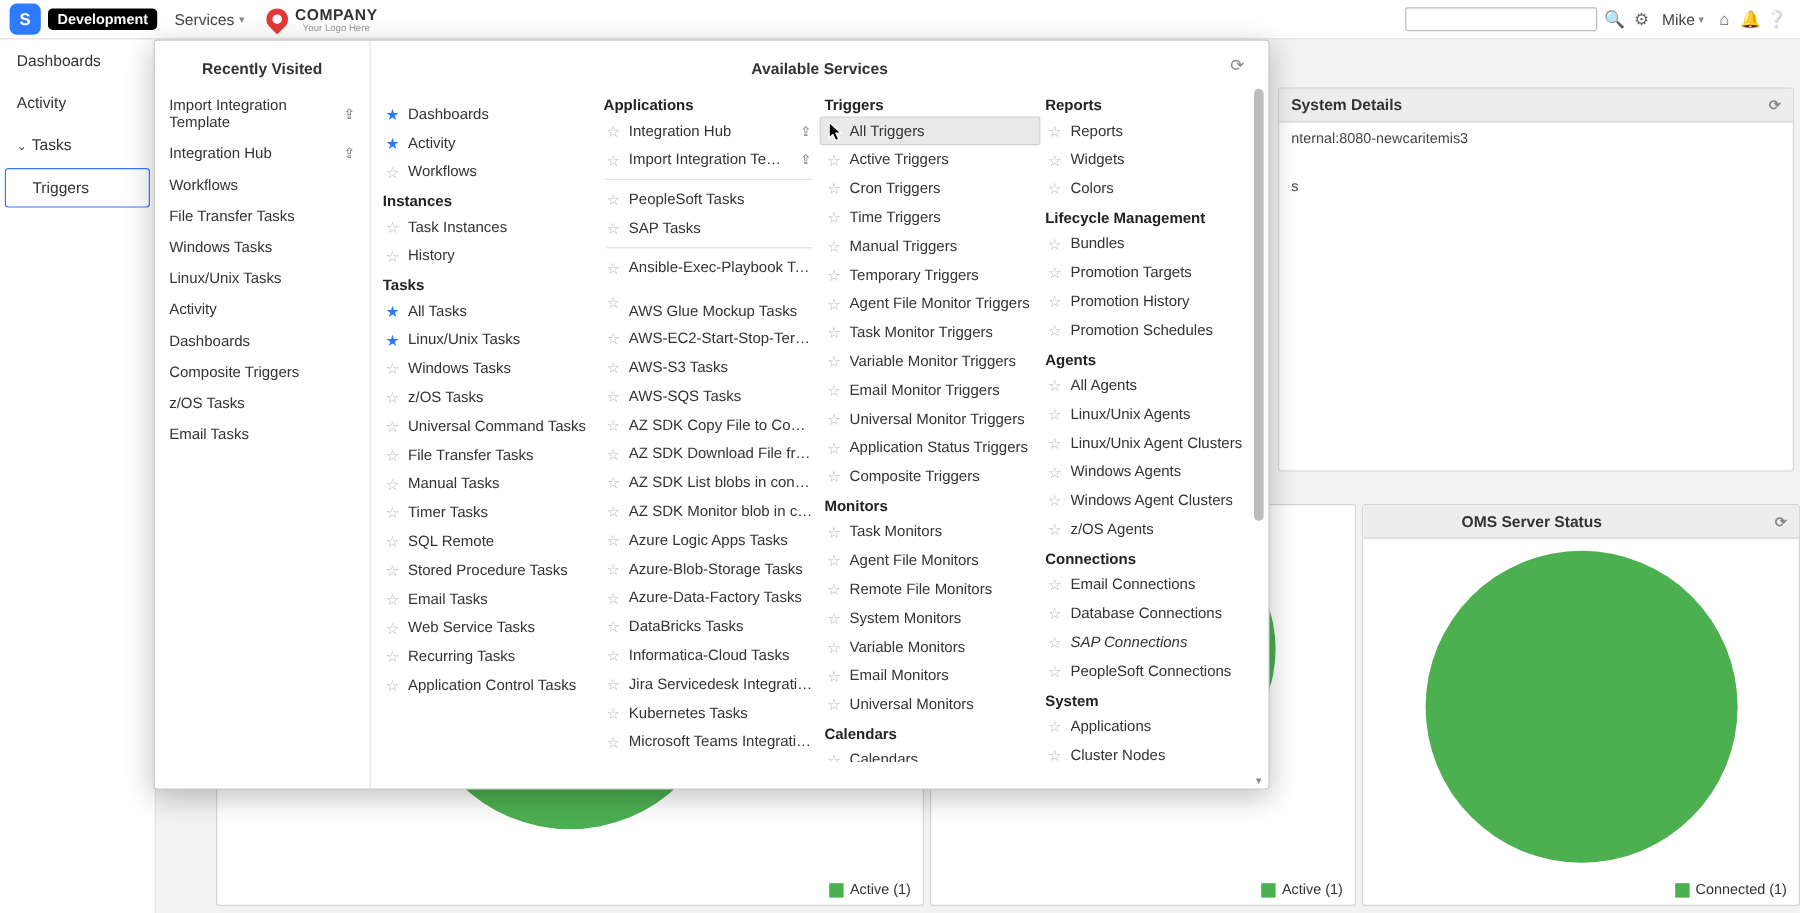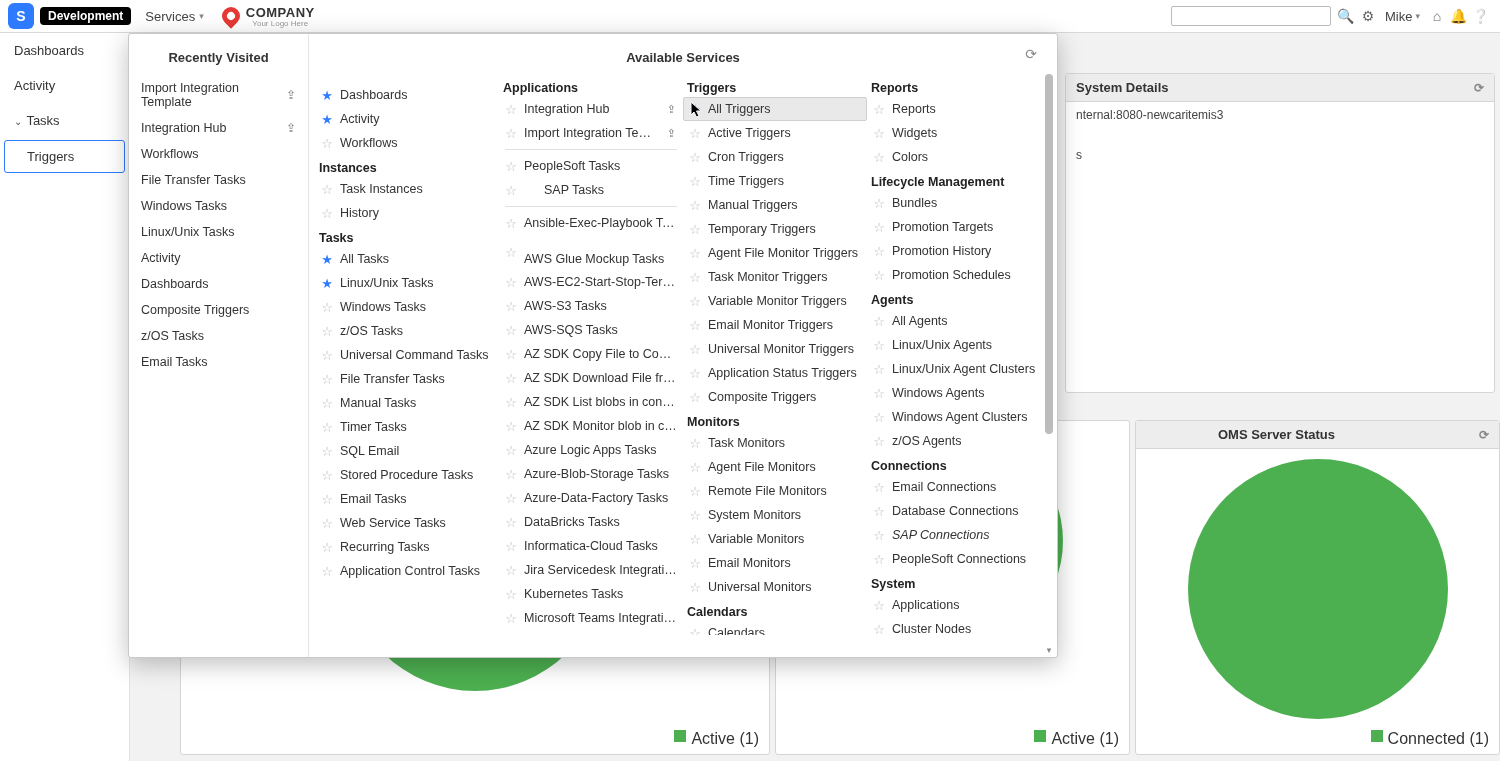--- a/index.html
+++ b/index.html
@@ -27,21 +27,21 @@
   .ln-item.sub { padding-left:26px; }
   .ln-item.active { border:1px solid #2f7bff; border-radius:3px; margin:2px 4px; padding:8px 22px; }
 
   
   .dash-area { position:absolute; top:33px; left:130px; right:0; bottom:0; background:#f2f2f2; }
   .panel { position:absolute; background:#fff; border:1px solid #d5d5d5; border-radius:3px; }
   .panel-header { background:#ededed; border-bottom:1px solid #d5d5d5; padding:6px 10px; font-size:13px; font-weight:600; display:flex; align-items:center;text-align:center;}
   .panel-header .ref { margin-left:auto; color:#888; font-size:12px; cursor:pointer;}
   .panel-body { padding:6px 10px; font-size:12px; color:#444; }
   .circle-chart { width:260px; height:260px; border-radius:50%; background:#4caf50; margin:10px auto; }
-  .legend { position:absolute; right:10px; bottom:6px; font-size:16px; display:flex; align-items:flex-start; gap:5px;margin-left:30px;}
+  .legend { position:absolute; right:10px; bottom:6px; font-size:12px; display:flex; align-items:flex-end; gap:5px;margin-left:30px;}
   .legend .sw { width:12px; height:12px; background:#4caf50; display:inline-block;}
 
   .sys-panel    { top:40px;  left:935px; width:430px; height:320px; }
   .oms-panel    { top:387px; left:1005px; width:365px; height:335px; }
   .left-chart   { top:387px; left:50px;  width:590px; height:335px; }
   .mid-chart    { top:387px; left:645px; width:355px; height:335px; }
 
   
   .popover { position:absolute; top:33px; left:128px; width:930px; height:625px; background:#fff; border:1px solid #c9c9c9; box-shadow:0 6px 24px rgba(0,0,0,0.25); border-radius:3px; display:flex; z-index:50;}
   .recent-col { width:180px; border-right:1px solid #e4e4e4; padding:12px 0; }
@@ -242,21 +242,21 @@
           <div class="gitem">
             <span class="star">☆</span>
             <span style="overflow: hidden; text-overflow: ellipsis;">Manual Tasks</span>
           </div>
           <div class="gitem">
             <span class="star">☆</span>
             <span style="overflow: hidden; text-overflow: ellipsis;">Timer Tasks</span>
           </div>
           <div class="gitem">
             <span class="star">☆</span>
-            <span style="overflow: hidden; text-overflow: ellipsis;">SQL Email</span>
+            <span style="overflow: hidden; text-overflow: ellipsis;">SQL Remote</span>
           </div>
           <div class="gitem">
             <span class="star">☆</span>
             <span style="overflow: hidden; text-overflow: ellipsis;">Stored Procedure Tasks</span>
           </div>
           <div class="gitem">
             <span class="star">☆</span>
             <span style="overflow: hidden; text-overflow: ellipsis;">Email Tasks</span>
           </div>
           <div class="gitem">
@@ -284,21 +284,21 @@
             <span style="overflow: hidden; text-overflow: ellipsis;">Import Integration Template</span>
             <span class="dl">⇪</span>
           </div>
           <hr class="sep">
           <div class="gitem">
             <span class="star">☆</span>
             <span style="overflow: hidden; text-overflow: ellipsis;">PeopleSoft Tasks</span>
           </div>
           <div class="gitem">
             <span class="star">☆</span>
-            <span style="overflow: hidden; text-overflow: ellipsis; margin-left: 20px;">SAP Tasks</span>
+            <span style="overflow: hidden; text-overflow: ellipsis;">SAP Tasks</span>
           </div>
           <hr class="sep">
           <div class="gitem">
             <span class="star">☆</span>
             <span style="overflow: hidden; text-overflow: ellipsis;">Ansible-Exec-Playbook Tasks</span>
           </div>
           <div class="gitem">
             <span class="star">☆</span>
             <span style="overflow: hidden; text-overflow: ellipsis; margin-top: 12px;">AWS Glue Mockup Tasks</span>
           </div>

